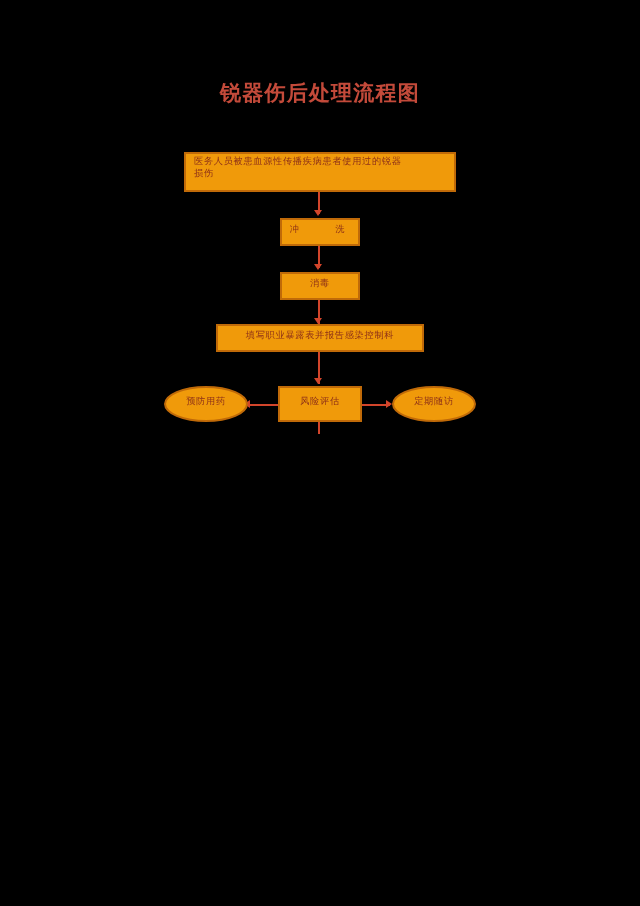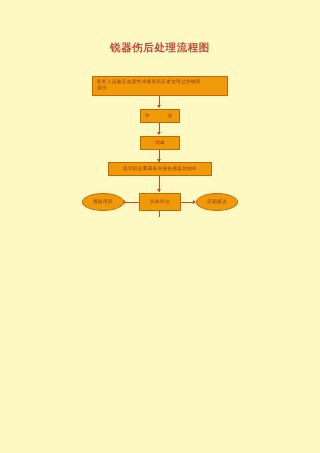--- a/index.html
+++ b/index.html
@@ -13,21 +13,21 @@
     position: relative;
     overflow: hidden;
     font-family: "DejaVu Sans", "Liberation Sans", sans-serif;
   }
 
   #page {
     position: absolute;
     left: 0; top: 0;
     width: 320px;
     height: 453px;
-    background: #fef9c3;
+    background: #000000;
   }
 
   
   #title {
     position: absolute;
     left: 0;
     top: 40px;
     width: 320px;
     text-align: center;
     color: #C34A3A;

